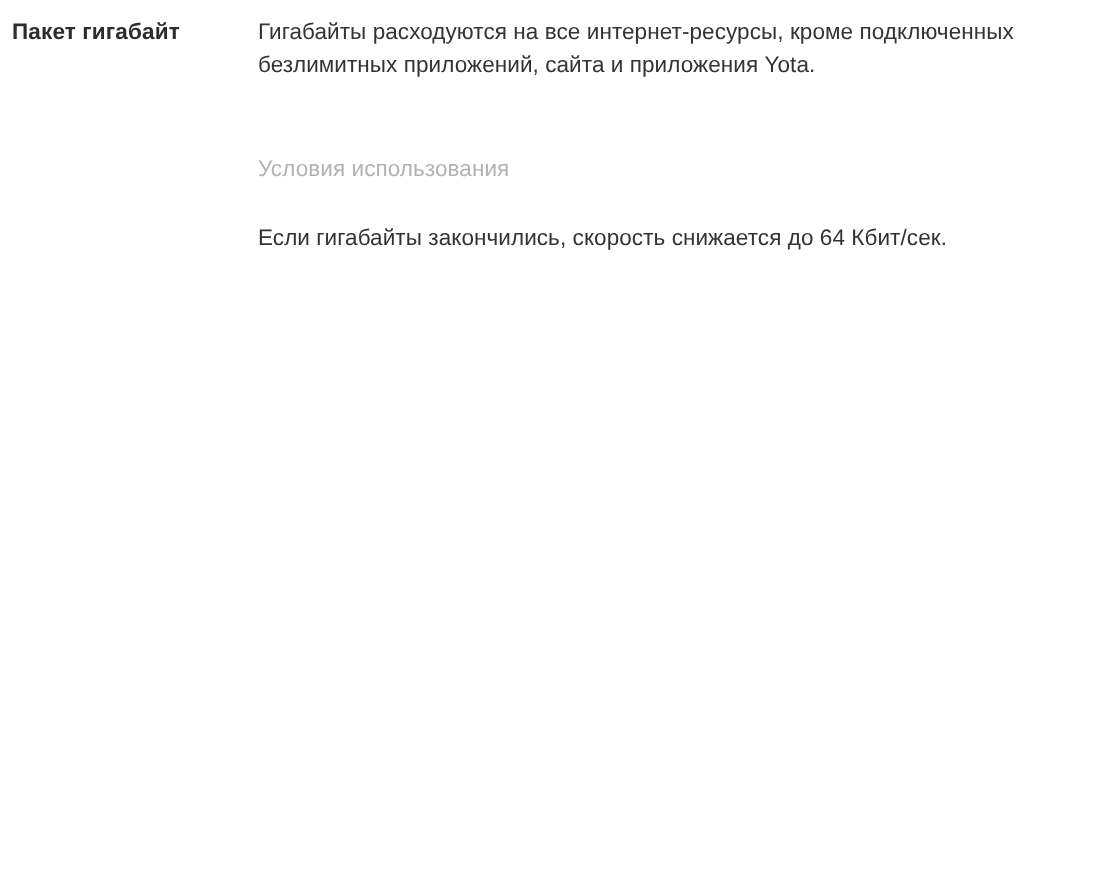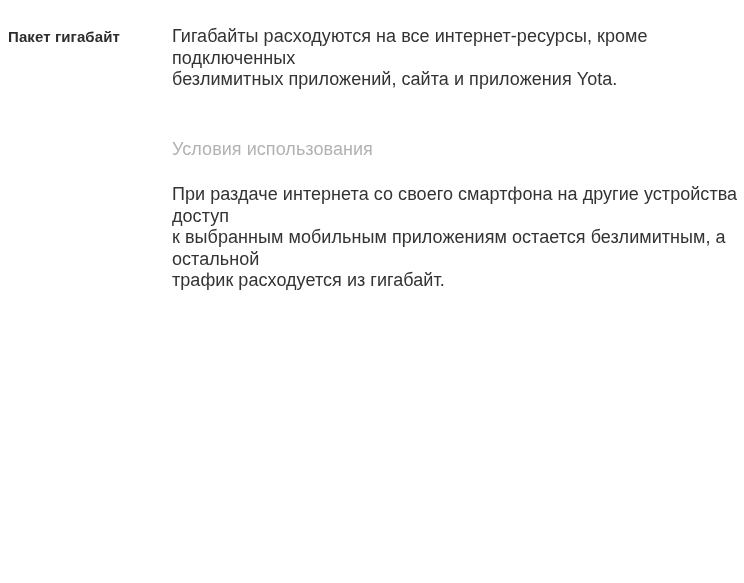--- a/index.html
+++ b/index.html
@@ -9,21 +9,21 @@
   }
   body {
     width: 744px;
     height: 583px;
     overflow: hidden;
     font-family: "Liberation Sans", "DejaVu Sans", sans-serif;
   }
   .page {
     display: flex;
     align-items: flex-start;
-    padding-top: 26px;
+    padding-top: 11px;
     box-sizing: border-box;
     width: 744px;
   }
   .label-col {
     width: 172px;
     flex-shrink: 0;
     padding-left: 8px;
     box-sizing: border-box;
   }
   .section-title {
@@ -32,21 +32,21 @@
     line-height: 21.5px;
     color: #2d2d2d;
     letter-spacing: 0.1px;
   }
   .content-col {
     flex: 1;
     min-width: 0;
   }
   p.body {
     margin: 0 0 24px 0;
-    font-size: 18px;
+    font-size: 15px;
     line-height: 21.5px;
     color: #333333;
     white-space: pre-line;
     letter-spacing: 0.05px;
   }
   p.subheading {
     color: #b2b2b2;
     margin-top: 48px;
   }
 </style>
@@ -54,17 +54,15 @@
 <body>
 
 <div class="page">
   <div class="label-col">
     <div class="section-title">Пакет гигабайт</div>
   </div>
   <div class="content-col">
     <p class="body">Гигабайты расходуются на все интернет-ресурсы, кроме подключенных
 безлимитных приложений, сайта и приложения Yota.</p>
     <p class="body subheading">Условия использования</p>
-    <p class="body">При раздаче интернета со своего смартфона на другие устройства доступ
-к выбранным мобильным приложениям остается безлимитным, а остальной
-трафик расходуется из гигабайт.</p>
+    <p class="body">Если гигабайты закончились, скорость снижается до 64 Кбит/сек.</p>
   </div>
 </div>
 
 </body></html>

